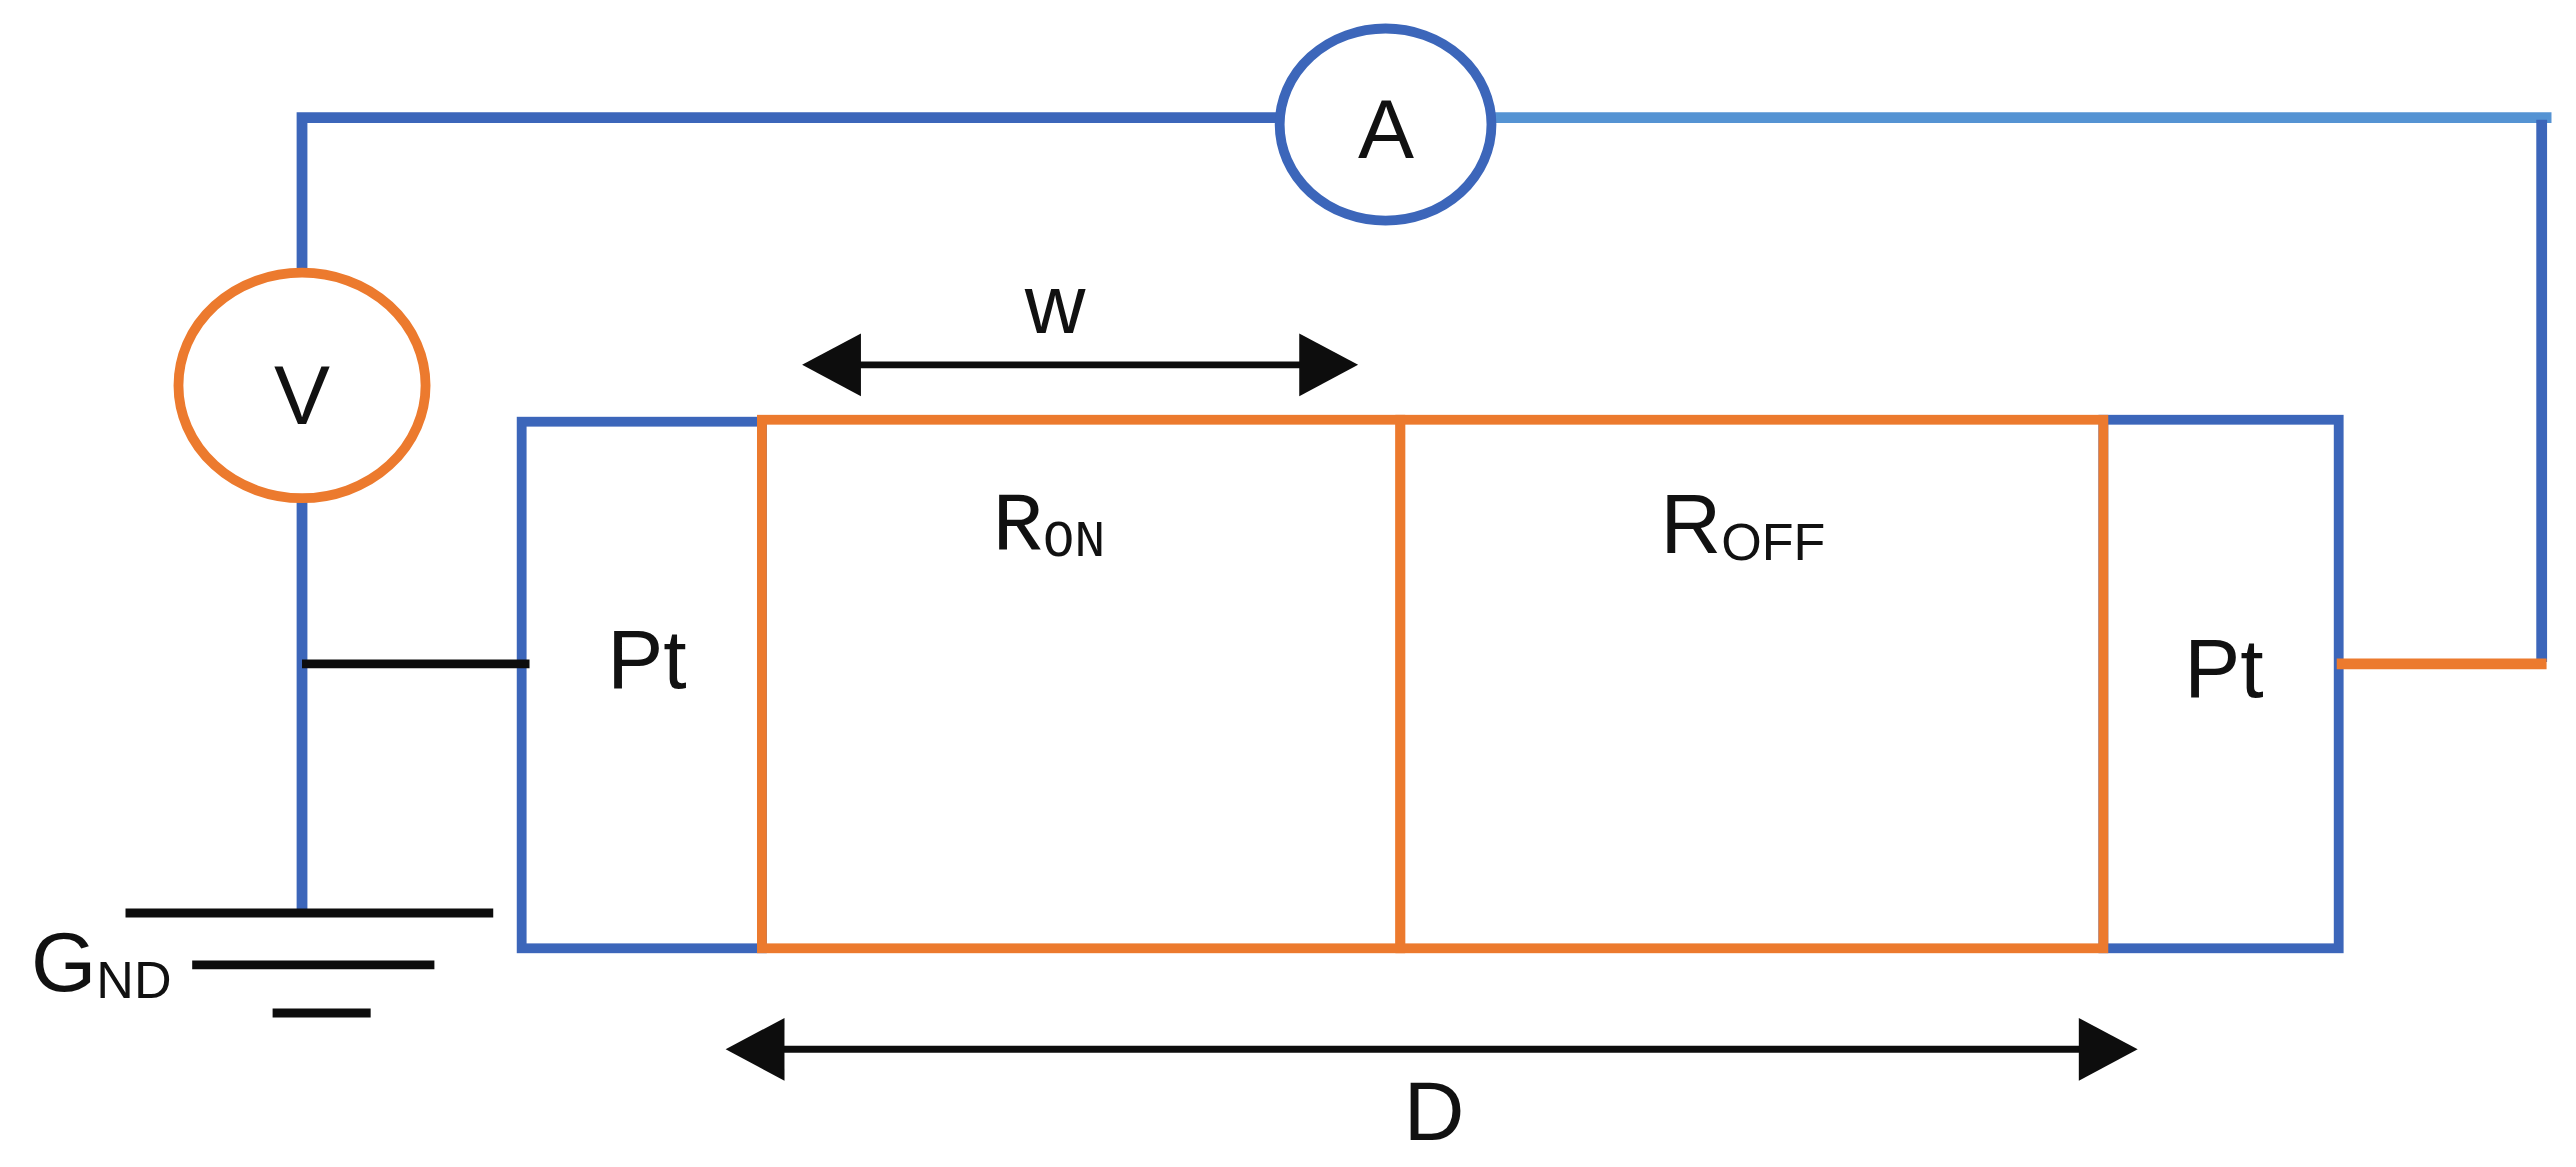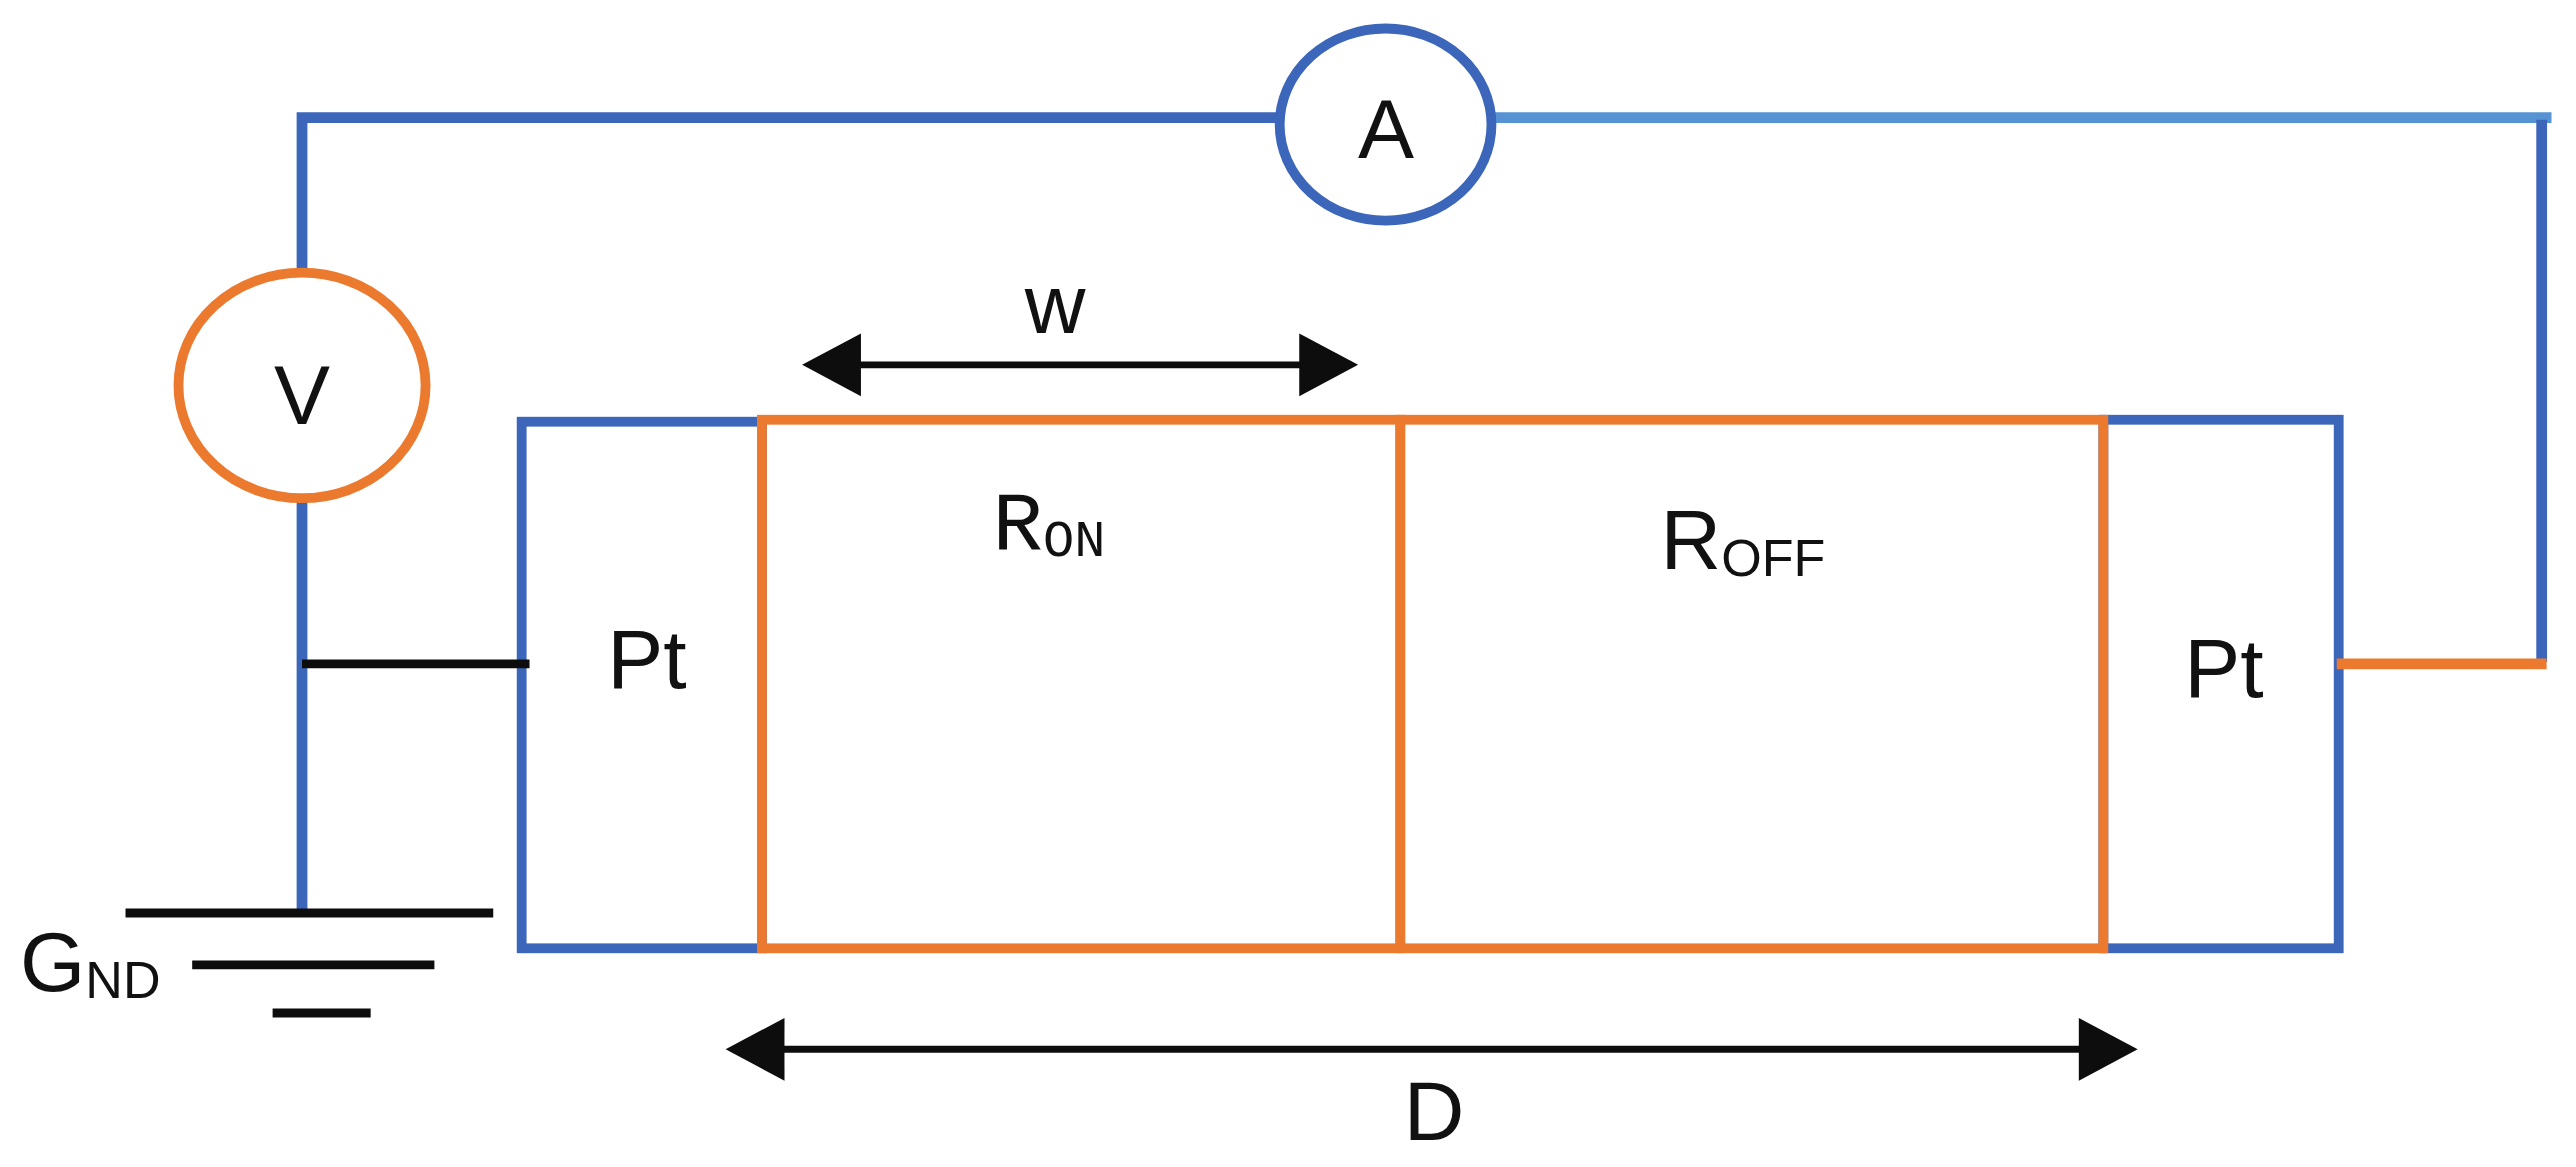--- a/index.html
+++ b/index.html
@@ -67,29 +67,29 @@
     <polygon points="2180,1070 2120,1038 2120,1102" class="head"></polygon>
 
     <ellipse cx="308" cy="393" rx="126" ry="115" stroke-width="10" class="meter-orange"></ellipse>
     <ellipse cx="1413" cy="127" rx="108" ry="98" stroke-width="10" class="meter-blue"></ellipse>
   </svg>
 
   <div class="lbl" style="left:1386px;top:129px;">A</div>
 
   <div class="lbl" style="left:302px;top:395px;">V</div>
 
-  <div class="lbl lbl-ground" style="left:20px;top:920px;"><span>G</span><span class="sub">ND</span></div>
+  <div class="lbl lbl-ground" style="left:31px;top:920px;"><span>G</span><span class="sub">ND</span></div>
 
   <div class="lbl" style="left:647px;top:659px;">Pt</div>
 
   <div class="lbl" style="left:2224px;top:668px;">Pt</div>
 
   <div class="lbl" style="left:1049px;top:527px;font-family:Liberation Mono, monospace;"><span>R</span><span class="sub">ON</span></div>
 
-  <div class="lbl" style="left:1743px;top:525px;margin-top:16px;"><span>R</span><span class="sub">OFF</span></div>
+  <div class="lbl" style="left:1743px;top:525px;"><span>R</span><span class="sub">OFF</span></div>
 
 
 
   <div class="lbl" style="left:1055px;top:304px;">w</div>
 
   <div class="lbl" style="left:1434px;top:1111px;">D</div>
 
 </div>
 
 

